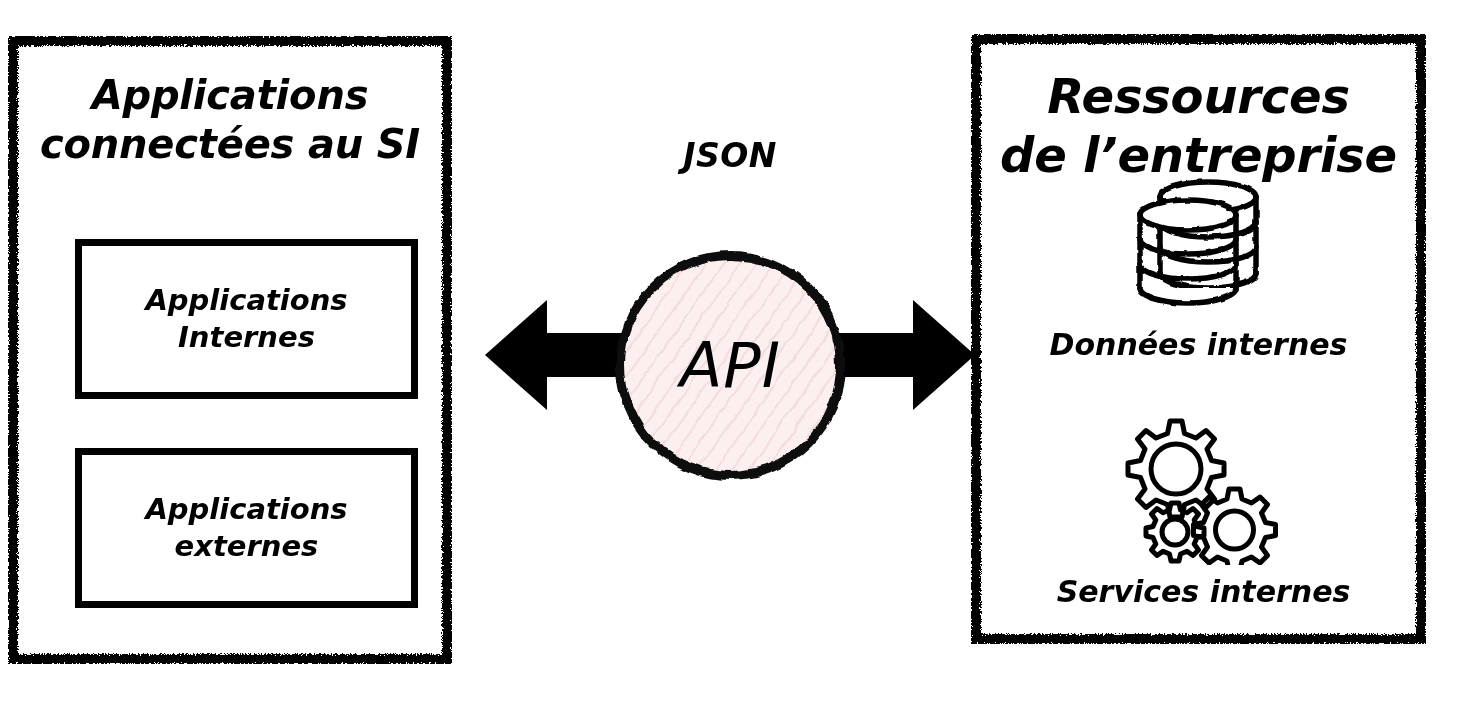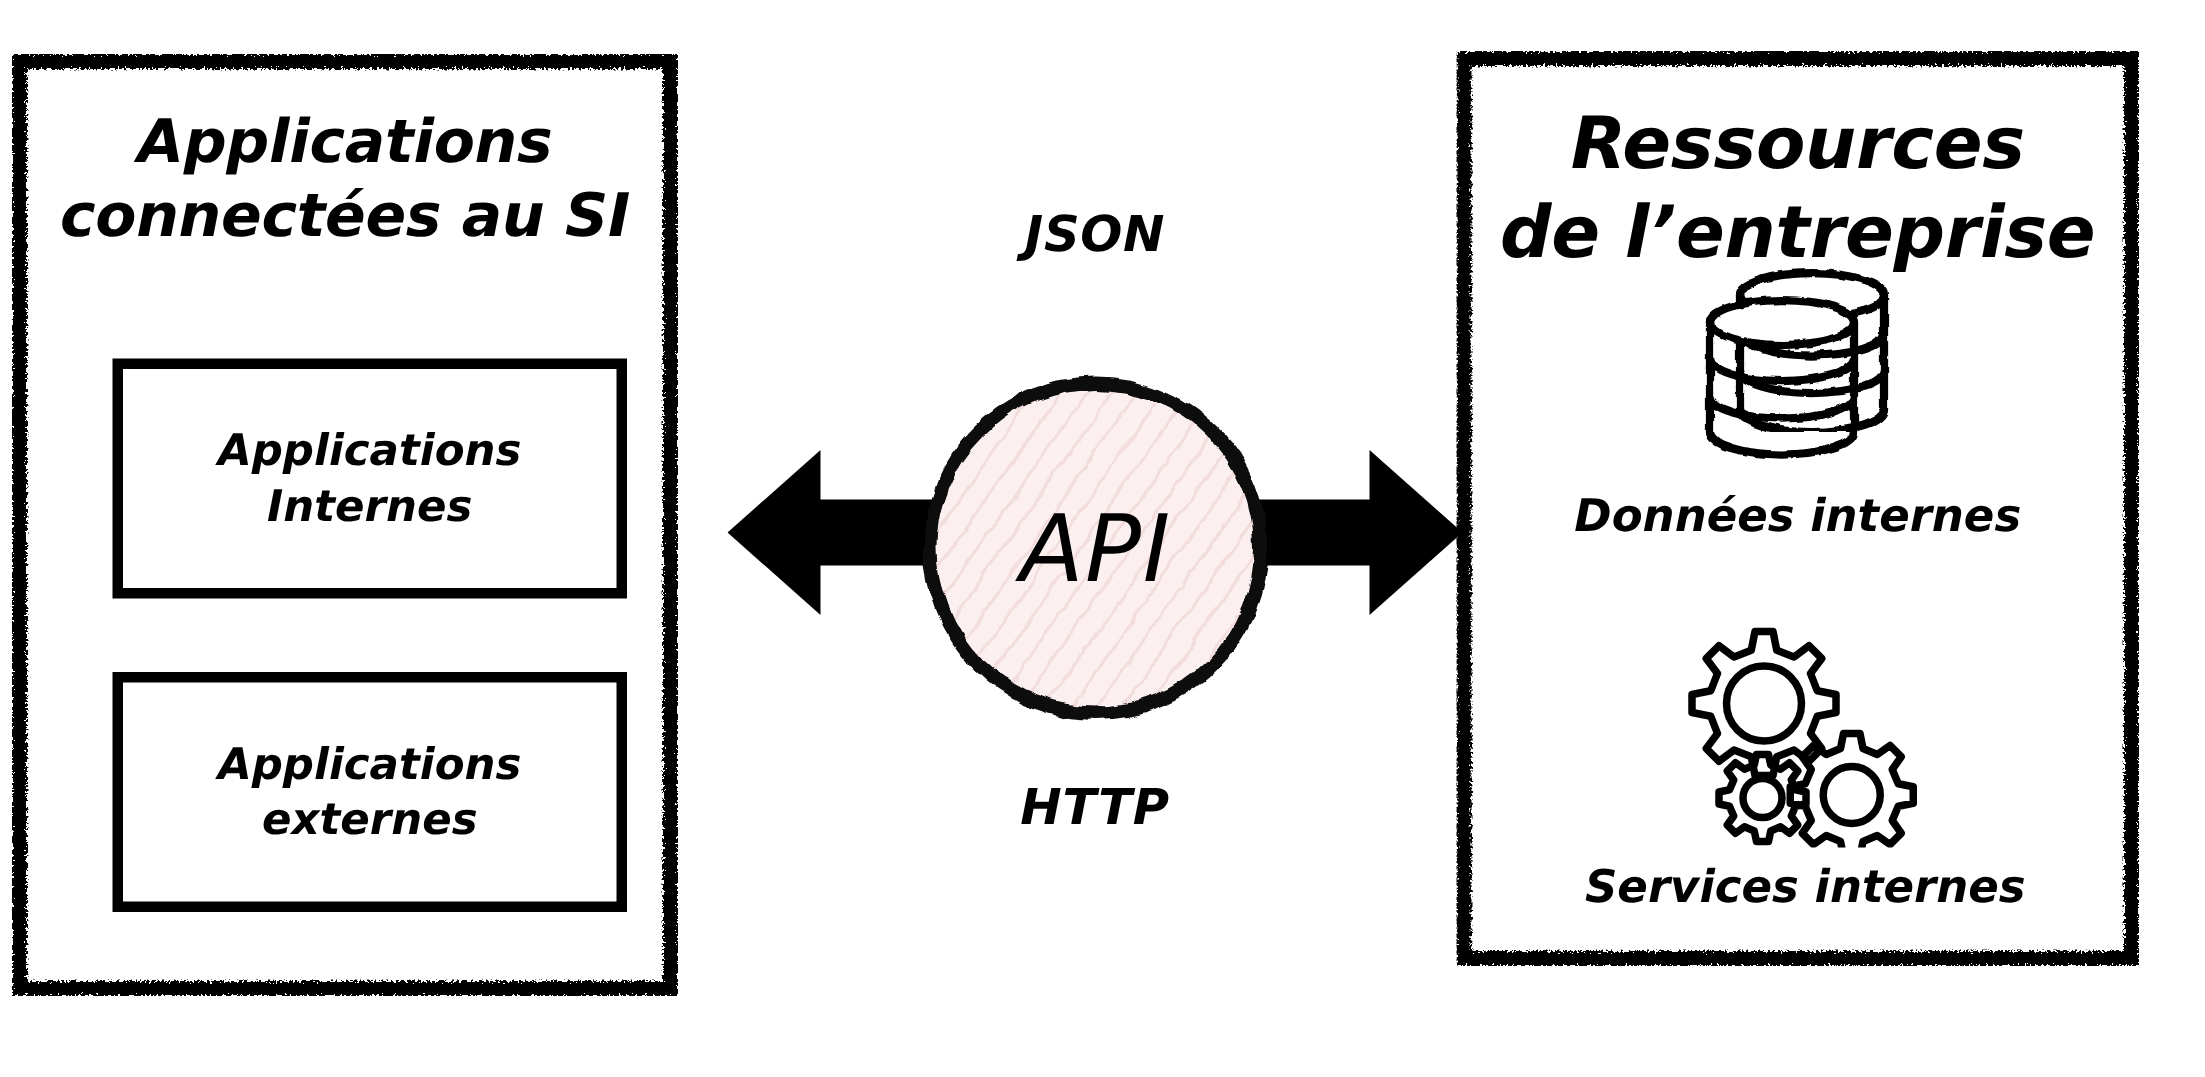--- a/index.html
+++ b/index.html
@@ -262,21 +262,20 @@
             <line x1="0" y1="0" x2="0" y2="14" stroke="#f3dcdc" stroke-width="4"></line>
           </pattern>
         </defs>
         <g filter="url(#rough-circle)">
           <circle cx="117.5" cy="117.5" r="110" fill="url(#blush-hatch)" stroke="#0a0a0a" stroke-width="9"></circle>
         </g>
       </svg>
       <div id="api-circle-label">API</div>
     </div>
 
-    <div class="protocol-label" id="label-http">HTTP</div>
   </div>
 
   <div class="panel" id="panel-right">
     <svg class="panel-border-svg" viewBox="0 0 455 610" preserveAspectRatio="none">
       <defs>
         <filter id="rough-right" x="-8%" y="-8%" width="116%" height="116%">
           <feTurbulence type="fractalNoise" baseFrequency="0.62" numOctaves="4" seed="19" result="n2"></feTurbulence>
           <feDisplacementMap in="SourceGraphic" in2="n2" scale="7" xChannelSelector="R" yChannelSelector="G"></feDisplacementMap>
         </filter>
       </defs>

